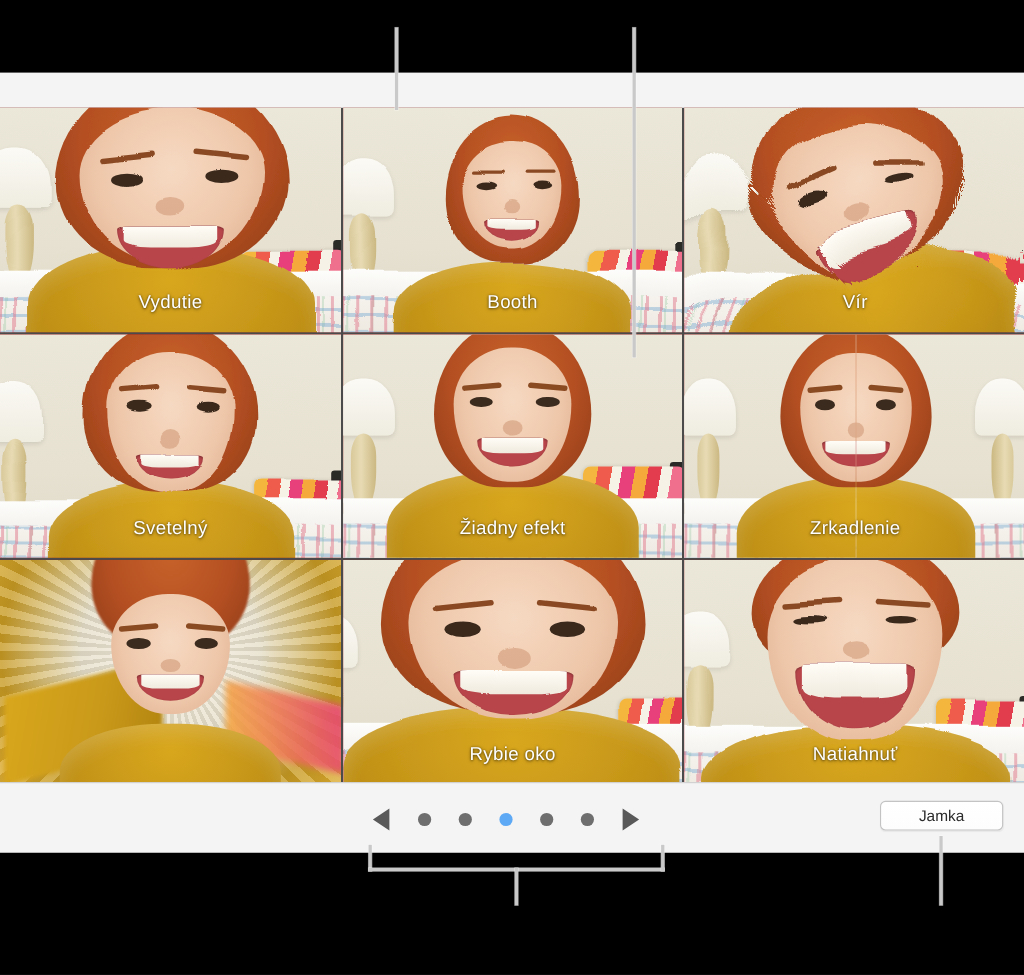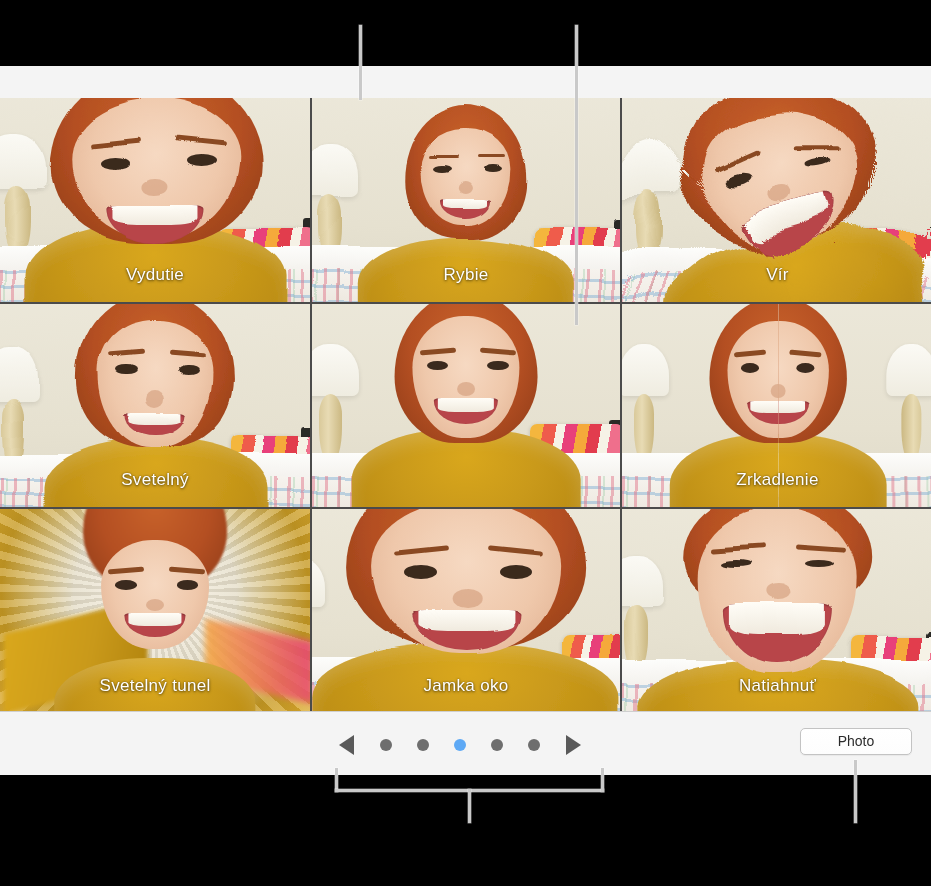--- a/index.html
+++ b/index.html
@@ -190,21 +190,21 @@
           <div class="brow" style="left:40%;top:31%;width:8%;height:3px;"></div>
           <div class="brow" style="left:53%;top:31%;width:8%;height:3px;"></div>
           <div class="eye" style="left:41%;top:35%;width:5%;height:3%;"></div>
           <div class="eye" style="left:55%;top:35%;width:5%;height:3%;"></div>
           <div class="nose" style="top:42%;width:4%;height:5%;"></div>
           <div class="mouth" style="top:49%;width:14%;height:8%;">
               <div class="teeth"></div>
             </div>
         </div>
       </div>
-      <div class="cell-label">Rybie</div>
+      <div class="cell-label">Booth</div>
     </div>
 
     <div class="cell">
       <div class="scene" style="filter:url(#f-twirl);">
         <div class="wall"></div>
         <div class="table" style="left:-2%;top:72%;width:24%;height:4%;"></div>
         <div class="lamp" style="left:4%;top:22%;width:17%;height:54%;">
           <div class="shade"></div>
             <div class="base"></div>
         </div>
@@ -277,20 +277,21 @@
           <div class="brow" style="left:37%;top:26%;width:10%;transform:rotate(-5deg);"></div>
           <div class="brow" style="left:54%;top:26%;width:10%;transform:rotate(5deg);"></div>
           <div class="eye" style="left:39%;top:31%;width:6%;height:4%;"></div>
           <div class="eye" style="left:56%;top:31%;width:6%;height:4%;"></div>
           <div class="nose" style="top:40%;width:5%;height:6%;"></div>
           <div class="mouth" style="top:47%;width:18%;height:11%;">
               <div class="teeth"></div>
             </div>
         </div>
       </div>
+      <div class="cell-label">Žiadny efekt</div>
     </div>
 
     <div class="cell">
       <div class="scene" style="overflow:hidden;">
         <div class="wall"></div>
         <div style="position:absolute;inset:0;overflow:hidden;">
           <div style="position:absolute;left:0;top:0;width:50%;height:100%;overflow:hidden;">
             <div style="position:absolute;left:0;top:0;width:200%;height:100%;">
               <div class="table" style="left:2%;top:72%;width:20%;height:4%;"></div>
               <div class="lamp" style="left:6%;top:24%;width:14%;height:50%;">
@@ -361,21 +362,20 @@
           <div class="brow" style="left:54%;top:32%;width:10%;transform:rotate(5deg);"></div>
           <div class="eye" style="left:39%;top:37%;width:6%;height:4%;"></div>
           <div class="eye" style="left:56%;top:37%;width:6%;height:4%;"></div>
           <div class="nose" style="top:45%;width:5%;height:5%;"></div>
           <div class="mouth" style="top:51%;width:17%;height:10%;">
               <div class="teeth"></div>
             </div>
           <div class="body" style="top:70%;width:56%;height:46%;"></div>
         </div>
       </div>
-      <div class="cell-label">Svetelný tunel</div>
     </div>
 
     <div class="cell">
       <div class="scene" style="filter:url(#f-fisheye);">
         <div class="wall"></div>
         <div class="table" style="left:-4%;top:74%;width:18%;height:4%;"></div>
         <div class="lamp" style="left:-2%;top:28%;width:13%;height:46%;">
           <div class="shade"></div>
             <div class="base"></div>
         </div>
@@ -390,21 +390,21 @@
           <div class="brow" style="left:30%;top:24%;width:15%;transform:rotate(-6deg);"></div>
           <div class="brow" style="left:56%;top:24%;width:15%;transform:rotate(6deg);"></div>
           <div class="eye" style="left:33%;top:31%;width:9%;height:6%;"></div>
           <div class="eye" style="left:59%;top:31%;width:9%;height:6%;"></div>
           <div class="nose" style="top:41%;width:8%;height:8%;"></div>
           <div class="mouth" style="top:50%;width:30%;height:17%;">
               <div class="teeth"></div>
             </div>
         </div>
       </div>
-      <div class="cell-label">Jamka oko</div>
+      <div class="cell-label">Rybie oko</div>
     </div>
 
     <div class="cell">
       <div class="scene" style="filter:url(#f-stretch);">
         <div class="wall"></div>
         <div class="table" style="left:-2%;top:74%;width:22%;height:4%;"></div>
         <div class="lamp" style="left:3%;top:26%;width:15%;height:48%;">
           <div class="shade"></div>
             <div class="base"></div>
         </div>
@@ -444,21 +444,21 @@
         <div class="dot active" style="background: rgb(94, 169, 245);"></div>
         <div class="dot" style="background: rgb(110, 110, 110);"></div>
         <div class="dot" style="background: rgb(110, 110, 110);"></div>
       </div>
       <div class="arrow">
         <svg width="26" height="26" viewBox="0 0 26 26">
             <polygon points="7,3 7,23 22,13" fill="#595959"></polygon>
           </svg>
       </div>
     </div>
-    <div id="effects-btn">Photo</div>
+    <div id="effects-btn">Jamka</div>
   </div>
 
 </div>
 
 <div class="callout v" style="left:359px;top:25px;height:75px;"></div>
 <div class="callout v" style="left:575px;top:25px;height:300px;"></div>
 
 <div class="callout v" style="left:335px;top:768px;height:24px;"></div>
 <div class="callout h" style="left:335px;top:789px;width:269px;"></div>
 <div class="callout v" style="left:601px;top:768px;height:24px;"></div>

